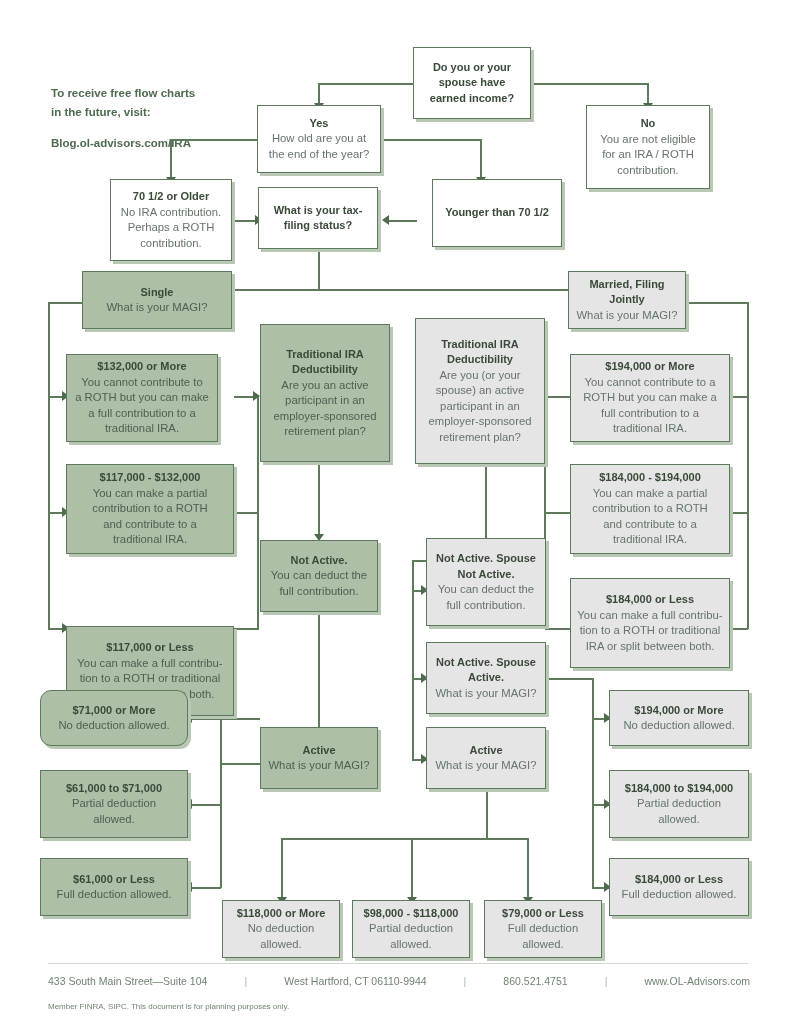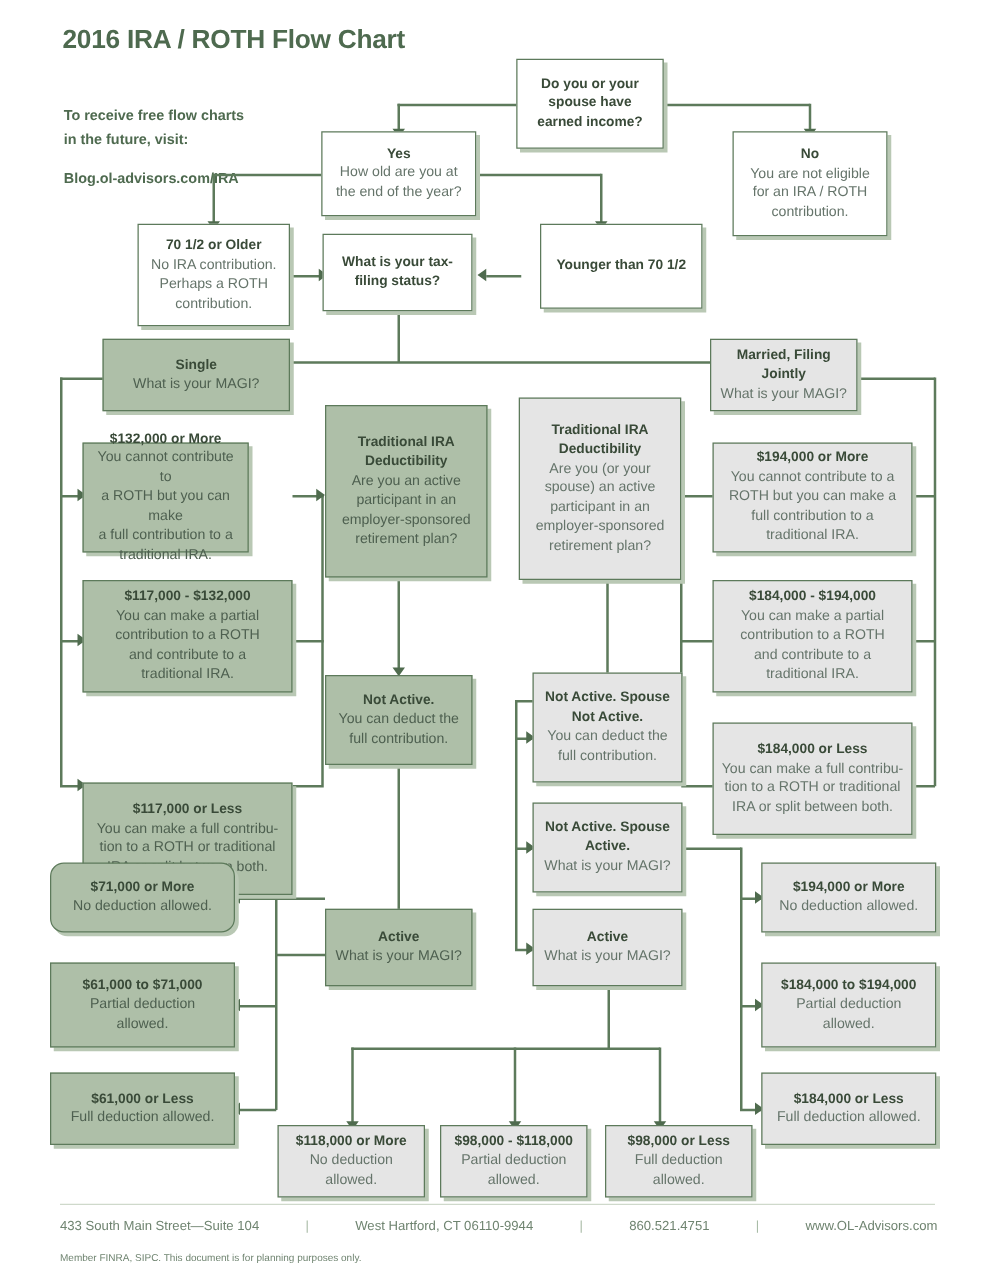--- a/index.html
+++ b/index.html
@@ -111,21 +111,20 @@
   .fine{
     position:absolute; left:48px; top:1002px;
     font-size:8px; color:#6f8470;
   }
 </style>
 </head>
 <body>
 
 <div id="page">
 
-  <div class="title">2016 IRA / ROTH Flow Chart</div>
 
   <div class="promo">
     <span>To receive free flow charts</span><br>
     <span>in the future, visit:</span>
     <span class="url">Blog.ol-advisors.com/IRA</span>
   </div>
 
 
   <div class="ln h" style="left:318px; top:83px; width:96px;"></div>
   <div class="ln v" style="left:318px; top:83px; height:22px;"></div>
@@ -266,21 +265,21 @@
   <div class="box green" style="left:82px; top:271px; width:150px; height:58px;">
     <span class="hd">Single</span>
     <span class="bd">What is your MAGI?</span>
   </div>
 
   <div class="box light" style="left:568px; top:271px; width:118px; height:58px;">
     <span class="hd">Married, Filing<br>Jointly</span>
     <span class="bd">What is your MAGI?</span>
   </div>
 
-  <div class="box green" style="left:66px; top:354px; width:133px; height:88px;">
+  <div class="box green" style="left:66px; top:354px; width:152px; height:88px;">
     <span class="hd">$132,000 or More</span>
     <span class="bd">You cannot contribute to<br>a ROTH but you can make<br>a full contribution to a<br>traditional IRA.</span>
   </div>
 
   <div class="box green" style="left:66px; top:464px; width:168px; height:90px;">
     <span class="hd">$117,000 - $132,000</span>
     <span class="bd">You can make a partial<br>contribution to a ROTH<br>and contribute to a<br>traditional IRA.</span>
   </div>
 
   <div class="box green" style="left:66px; top:578px; width:168px; height:90px;margin-top:48px;">
@@ -372,21 +371,21 @@
     <span class="hd">$118,000 or More</span>
     <span class="bd">No deduction<br>allowed.</span>
   </div>
 
   <div class="box light" style="left:352px; top:900px; width:118px; height:58px;">
     <span class="hd">$98,000 - $118,000</span>
     <span class="bd">Partial deduction<br>allowed.</span>
   </div>
 
   <div class="box light" style="left:484px; top:900px; width:118px; height:58px;">
-    <span class="hd">$98,000 or Less</span>
+    <span class="hd">$79,000 or Less</span>
     <span class="bd">Full deduction<br>allowed.</span>
   </div>
 
   <div class="footline"></div>
   <div class="footrow">
     <span>433 South Main Street—Suite 104</span>
     <span class="sep">|</span>
     <span>West Hartford, CT 06110-9944</span>
     <span class="sep">|</span>
     <span>860.521.4751</span>

